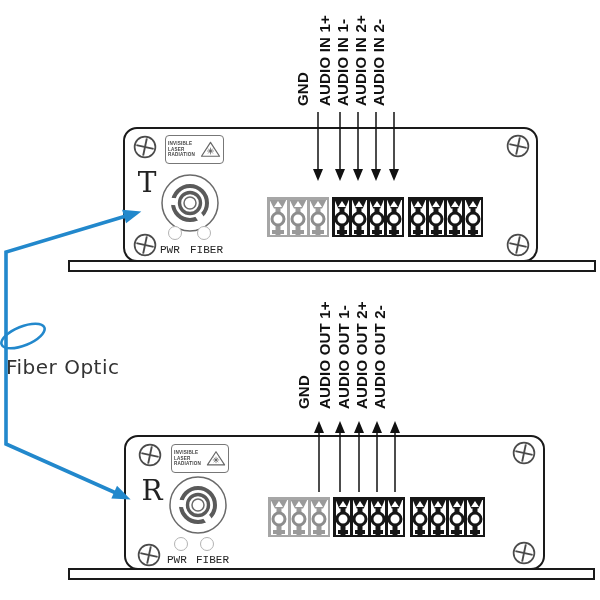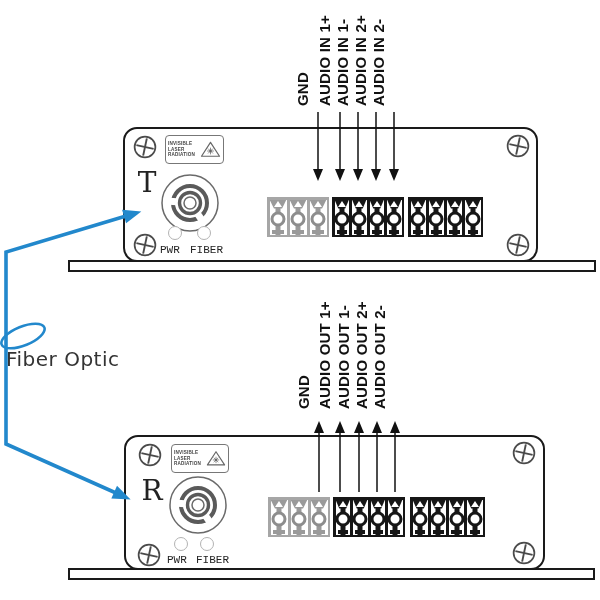--- a/index.html
+++ b/index.html
@@ -302,21 +302,21 @@
         <i class="bar"></i>
       </div>
   </div>
 
   <div class="vlabel" style="left:311px;top:393px;">GND</div>
   <div class="vlabel" style="left:332px;top:393px;">AUDIO OUT 1+</div>
   <div class="vlabel" style="left:351px;top:393px;">AUDIO OUT 1-</div>
   <div class="vlabel" style="left:369px;top:393px;">AUDIO OUT 2+</div>
   <div class="vlabel" style="left:387px;top:393px;">AUDIO OUT 2-</div>
 
-  <div class="fiber-caption" style="left:6px;top:347px;">Fiber Optic</div>
+  <div class="fiber-caption" style="left:6px;top:355px;">Fiber Optic</div>
 
   <svg class="overlay" width="600" height="600" viewBox="0 0 600 600">
     <defs>
       <marker id="ah" markerUnits="userSpaceOnUse" markerWidth="14" markerHeight="12" refX="2" refY="6" orient="auto">
         <path d="M1,1 L13,6 L1,11 Z" fill="#111"></path>
       </marker>
       <marker id="bh" markerUnits="userSpaceOnUse" markerWidth="22" markerHeight="18" refX="4" refY="9" orient="auto-start-reverse">
         <path d="M2,2 L20,9 L2,16 Z" fill="#2288cc"></path>
       </marker>
     </defs>

